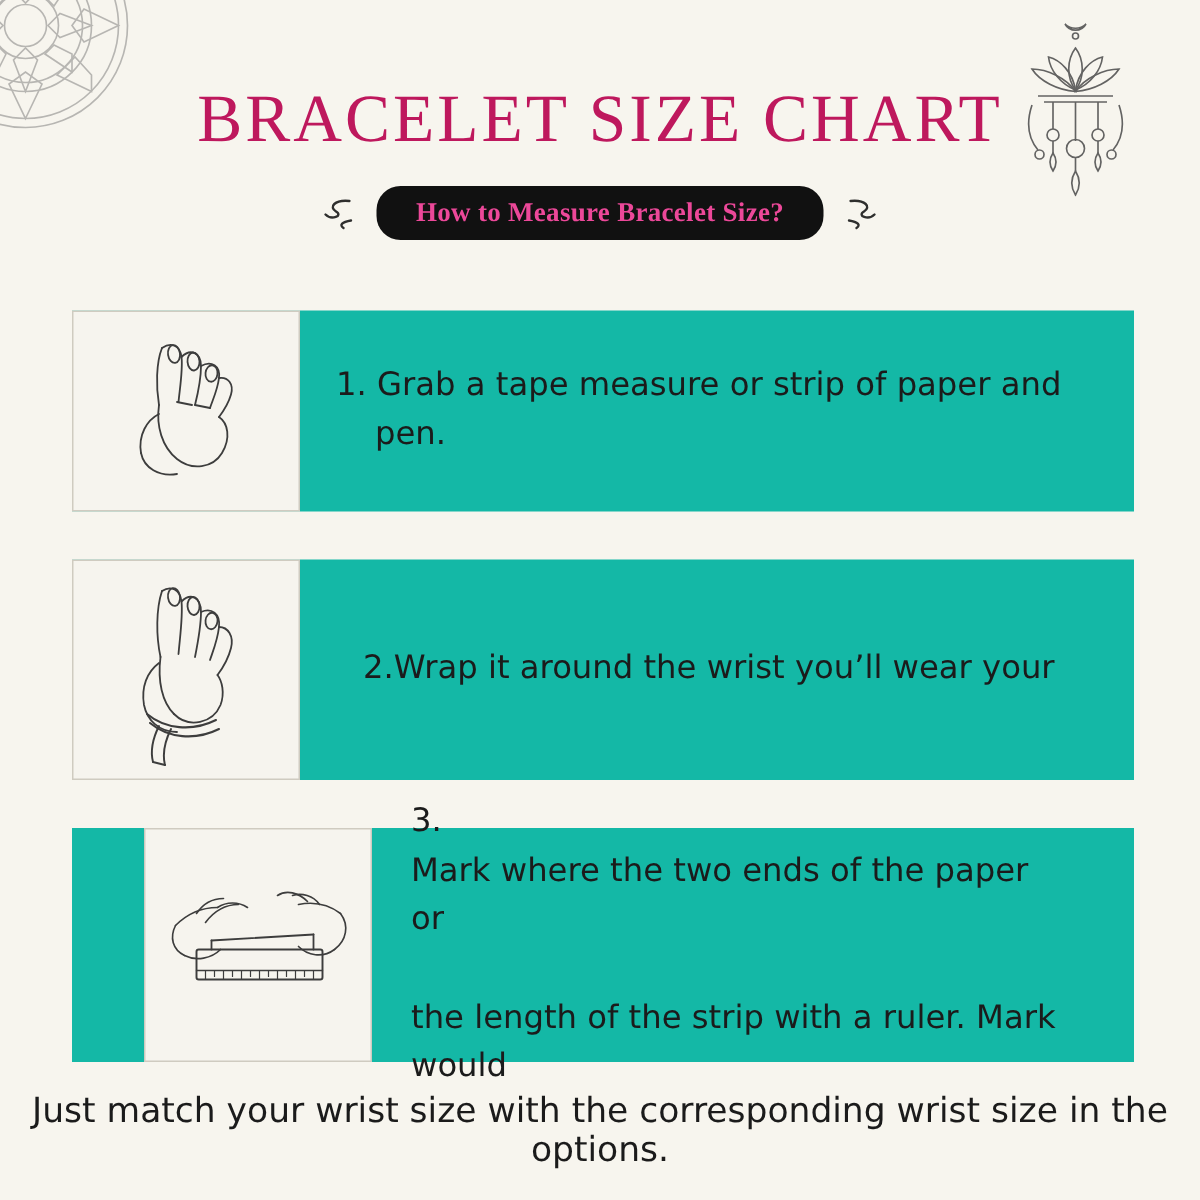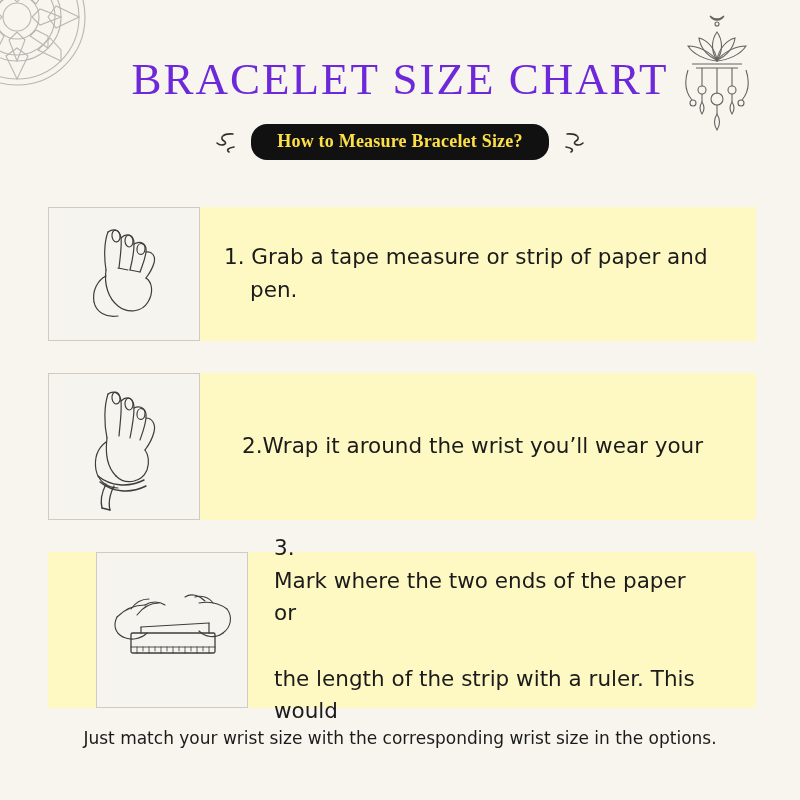--- a/index.html
+++ b/index.html
@@ -42,38 +42,38 @@
   .title {
     position: absolute;
     top: 57px;
     left: 0;
     width: 800px;
     text-align: center;
     font-family: "Liberation Serif", serif;
     font-size: 45px;
     letter-spacing: 2.0px;
     font-weight: 400;
-    color: #6d28d9;
+    color: #be185d;
     line-height: 1;
   }
 
   
   .subtitle-row {
     position: absolute;
     top: 124px;
     left: 0;
     width: 800px;
     display: flex;
     align-items: center;
     justify-content: center;
     gap: 12px;
   }
   .pill {
     background: #111111;
-    color: #fde047;
+    color: #ec4899;
     border-radius: 16px;
     padding: 7px 26px 8px 26px;
     font-family: "Liberation Serif", serif;
     font-size: 18px;
     font-weight: 700;
     letter-spacing: 0.2px;
     white-space: nowrap;
   }
   .flourish {
     width: 26px;
@@ -84,21 +84,21 @@
   
   .steps {
     position: absolute;
     top: 207px;
     left: 0;
     width: 800px;
   }
   .step {
     display: flex;
     align-items: stretch;
-    background: #fef9c3;
+    background: #14b8a6;
     margin-bottom: 32px;
   }
   .step .thumb {
     width: 152px;
     min-width: 152px;
     background: #f6f4ee;
     border: 1px solid #cfcbc0;
     box-sizing: border-box;
     display: flex;
     align-items: center;
@@ -131,21 +131,21 @@
   #step-1 .text .body { text-indent: 0; }
   #step-1 .text .l2 { padding-left: 26px; }
 
   
   .footer {
     position: absolute;
     top: 728px;
     left: 0;
     width: 800px;
     text-align: center;
-    font-size: 17px;
+    font-size: 23px;
     color: #1b1b1b;
     font-family: "DejaVu Sans", sans-serif;
   }
 </style>
 </head>
 <body>
 
 <svg class="mandala" viewBox="0 0 150 150">
   <g fill="none" stroke="#6b6b6b" stroke-width="1.1">
     <circle cx="75" cy="75" r="14"></circle>
@@ -335,19 +335,19 @@
           <path d="M40 52 L40 58" stroke-width="1.2"></path>
           <path d="M108 48 L108 58" stroke-width="1.2"></path>
         </g>
       </svg>
     </div>
     <div class="text">
       <div>
         <span>3.</span>
         <span>Mark where the two ends of the paper or</span><br>
         <br>
-        <span>the length of the strip with a ruler. This would</span><br>
+        <span>the length of the strip with a ruler. Mark would</span><br>
       </div>
     </div>
   </div>
 </div>
 
 <div class="footer">Just match your wrist size with the corresponding wrist size in the options.</div>
 
 </body></html>

